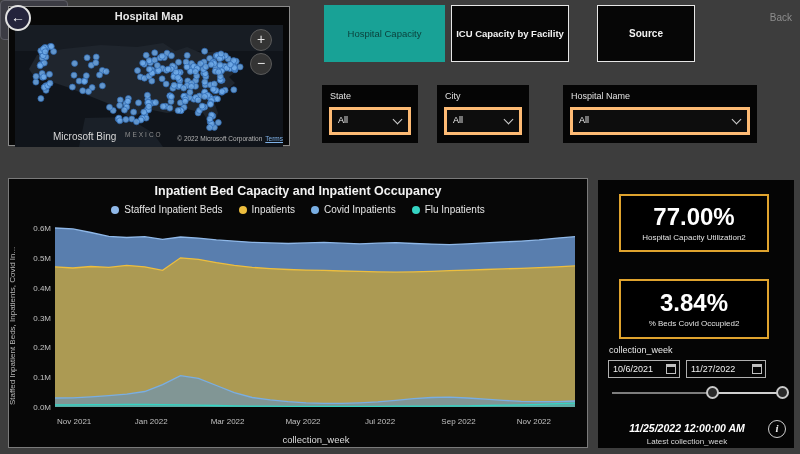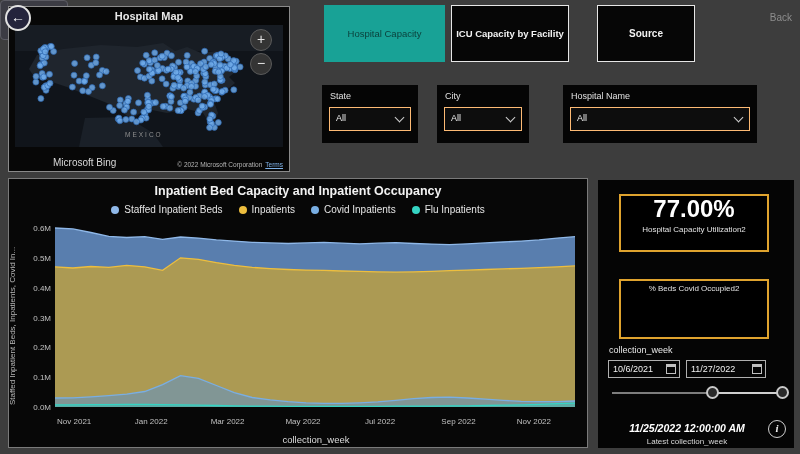--- a/index.html
+++ b/index.html
@@ -1,20 +1,20 @@
 <!DOCTYPE html>
 <html><head>
 <meta charset="utf-8">
 <style>
   html,body{margin:0;padding:0;background:#2e2e2e;}
   #app{position:relative;width:800px;height:454px;background:#3D3D3D;font-family:"Liberation Sans",sans-serif;overflow:hidden;}
   .panel{position:absolute;background:#070707;box-sizing:border-box;}
 
   
-  #map-panel{left:8px;top:6px;width:282px;height:166px;border:1px solid #8a8a8a;}
+  #map-panel{left:8px;top:6px;width:282px;height:140px;border:1px solid #8a8a8a;}
   #map-title{position:absolute;left:0;right:0;top:3px;text-align:center;font-size:11px;font-weight:bold;color:#e8e8e8;}
   #map-svg{position:absolute;left:6px;top:18px;}
   .zoom-btn{position:absolute;width:20px;height:20px;border-radius:50%;background:#343434;border:1px solid #5a5a5a;color:#e2e2e2;font-size:14px;line-height:18px;text-align:center;cursor:pointer;}
   #zoom-in{right:17px;top:22px;}
   #zoom-out{right:17px;top:46px;}
   #bing-logo{position:absolute;left:10px;bottom:3px;font-size:10px;color:#d8d8d8;margin-left:34px;}
   #map-attrib{position:absolute;right:6px;bottom:3px;font-size:6.5px;color:#b5b5b5;}
   #map-terms{color:#7fb2e8;text-decoration:underline;margin-left:3px;cursor:pointer;}
 
   
@@ -25,37 +25,37 @@
   #btn-back{left:700px;top:14px;width:66px;height:38px;background:#3c3c44;border:1px solid #5c5c64;border-radius:4px;cursor:pointer;}
   #back-circle{position:absolute;left:5px;top:5px;width:26px;height:26px;border-radius:50%;background:#24243c;border:2px solid #e2e2e2;box-sizing:border-box;color:#fff;font-size:14px;line-height:21px;text-align:center;}
   #back-label{position:absolute;right:8px;top:12px;font-size:10px;color:#8d8d8d;}
 
   
   .filter{position:absolute;background:#050505;top:85px;height:58px;}
   #filter-state{left:322px;width:96px;}
   #filter-city{left:437px;width:92px;}
   #filter-hospital{left:563px;width:194px;}
   .filter-label{position:absolute;left:8px;top:6px;font-size:9px;color:#e0e0e0;}
-  .dropdown{position:absolute;left:7px;right:7px;top:22px;height:22px;background:#0d0d0d;border:1px solid #fdba74;cursor:pointer;}
+  .dropdown{position:absolute;left:7px;right:7px;top:22px;height:22px;background:#0d0d0d;border:3px solid #fdba74;cursor:pointer;}
   .dropdown-value{position:absolute;left:6px;top:5px;font-size:9px;color:#eee;}
   .chevron{position:absolute;right:7px;top:6px;width:6px;height:6px;border-right:1.5px solid #cfcfcf;border-bottom:1.5px solid #cfcfcf;transform:rotate(45deg);}
 
   
   #chart-panel{left:8px;top:178px;width:580px;height:270px;border:1px solid #7a7a7a;}
   #chart-title{position:absolute;left:0;right:0;top:5px;text-align:center;font-size:12.5px;font-weight:bold;color:#f2f2f2;}
   #legend{position:absolute;left:0;right:0;top:25px;display:flex;justify-content:center;gap:16px;font-size:10px;color:#e5e5e5;}
   .legend-item{display:flex;align-items:center;cursor:pointer;}
   .legend-dot{width:8px;height:8px;border-radius:50%;margin-right:5px;}
   #y-axis-label{position:absolute;left:-1px;top:44px;height:205px;width:12px;writing-mode:vertical-rl;transform:rotate(180deg);font-size:8px;color:#b8b8b8;text-align:center;}
   #chart-svg{position:absolute;left:10px;top:44px;}
   #x-axis-label{position:absolute;left:40px;right:4px;top:255px;text-align:center;font-size:9.5px;color:#dcdcdc;}
 
   
   #right-panel{left:598px;top:180px;width:196px;height:268px;background:#050505;}
-  .kpi{position:absolute;left:21px;width:150px;background:#000;border:2px solid #DFA32E;box-sizing:border-box;display:flex;flex-direction:column;align-items:center;}
+  .kpi{position:absolute;left:21px;width:150px;background:#000;border:2px solid #DFA32E;box-sizing:border-box;display:flex;flex-direction:column;align-items:center;justify-content:center;}
   #kpi-1{top:14px;height:58px;}
   #kpi-2{top:99px;height:60px;}
   .kpi-value{font-size:24px;font-weight:bold;color:#fff;line-height:26px;}
   .kpi-label{font-size:8px;color:#e2e2e2;margin-top:3px;}
   #slicer-label{position:absolute;left:11px;top:165px;font-size:9px;color:#e8e8e8;}
   .date-box{position:absolute;top:180px;height:18px;background:#050505;border:1px solid #b0b0b0;box-sizing:border-box;font-size:9px;color:#f0f0f0;line-height:16px;padding-left:4px;cursor:text;}
   #date-start{left:10px;width:72px;}
   #date-end{left:88px;width:80px;}
   .cal-icon{position:absolute;right:3px;top:3px;width:10px;height:10px;border:1px solid #c0c0c0;border-top:3px solid #c0c0c0;box-sizing:border-box;}
   #slider-track{position:absolute;left:14px;top:212px;width:172px;height:2px;background:#7d7d7d;}
@@ -412,20 +412,21 @@
       </svg>
     <div id="x-axis-label">collection_week</div>
   </div>
 
   <div id="right-panel" class="panel">
     <div id="kpi-1" class="kpi">
       <div class="kpi-value">77.00%</div>
       <div class="kpi-label">Hospital Capacity Utilization2</div>
     </div>
     <div id="kpi-2" class="kpi">
+      <div class="kpi-value">3.84%</div>
       <div class="kpi-label">% Beds Covid Occupied2</div>
     </div>
     <div id="slicer-label">collection_week</div>
     <div id="date-start" class="date-box">
       <span>10/6/2021</span>
       <span class="cal-icon"></span>
     </div>
     <div id="date-end" class="date-box">
       <span>11/27/2022</span>
       <span class="cal-icon"></span>

